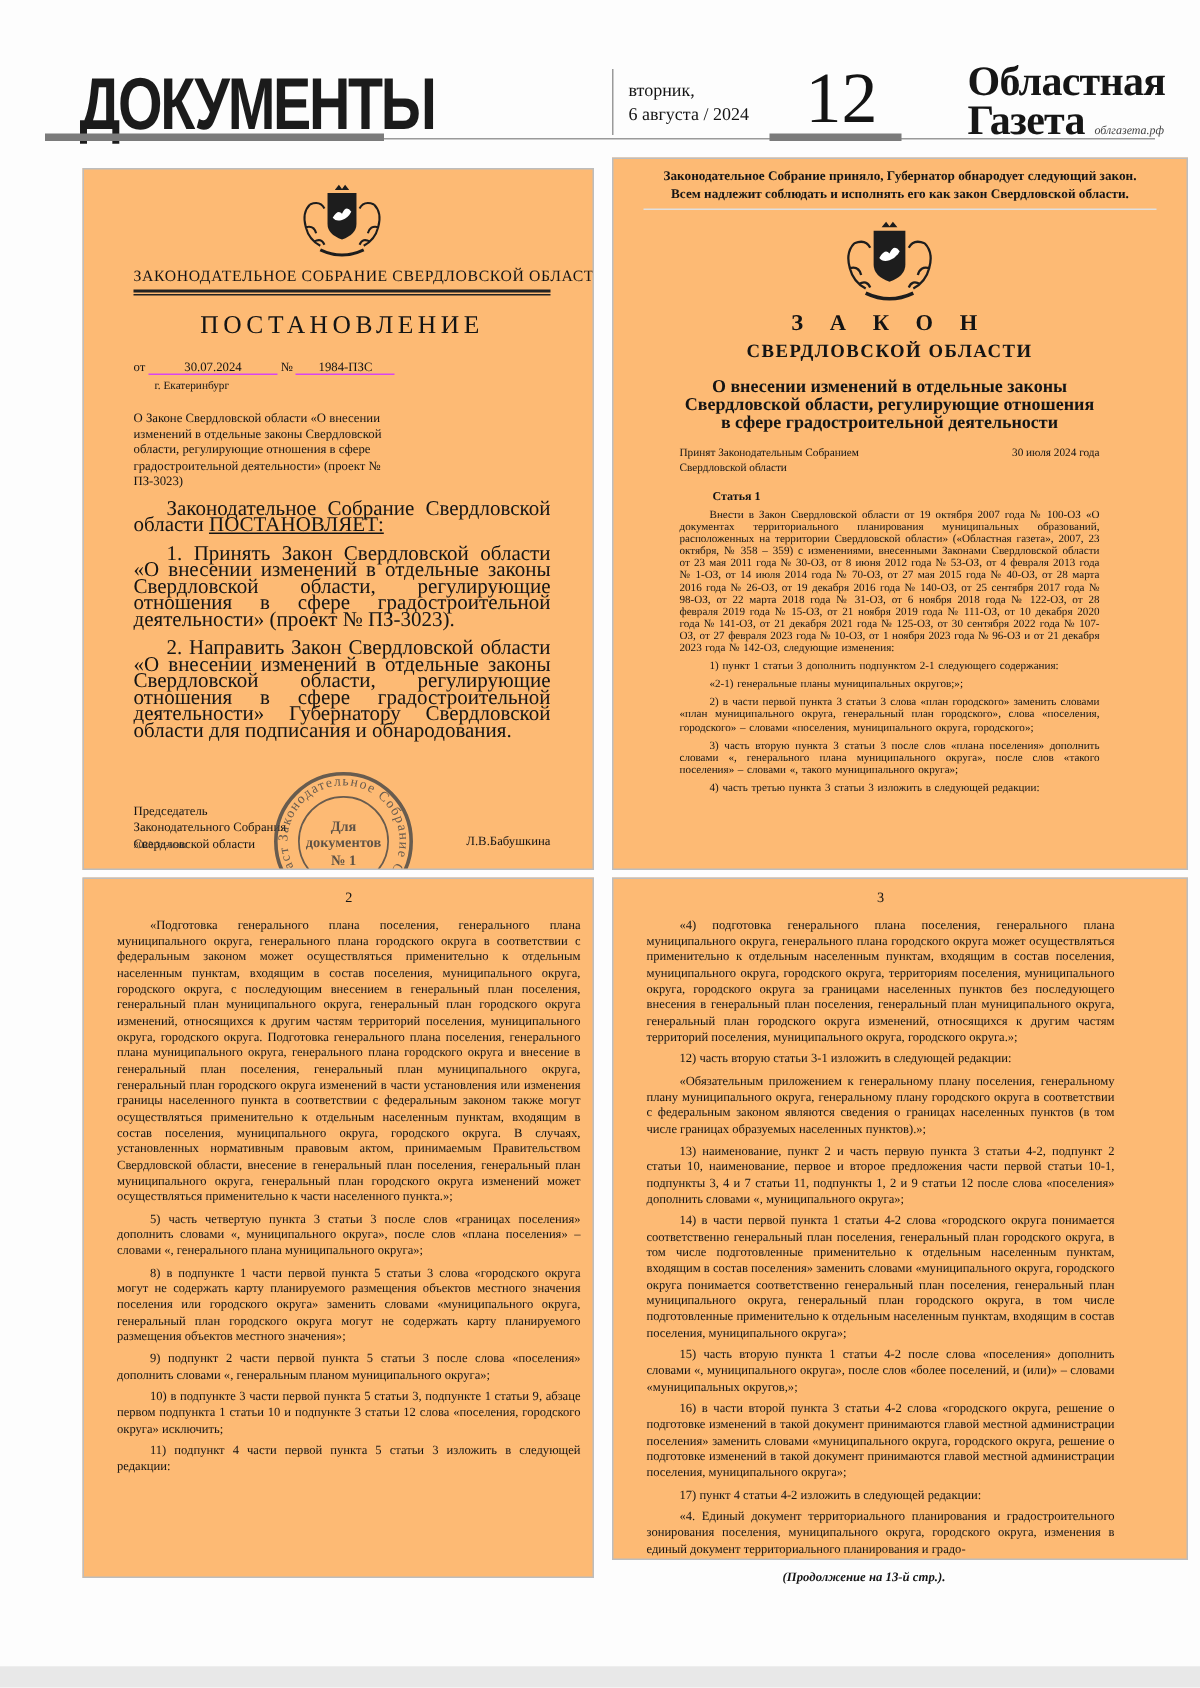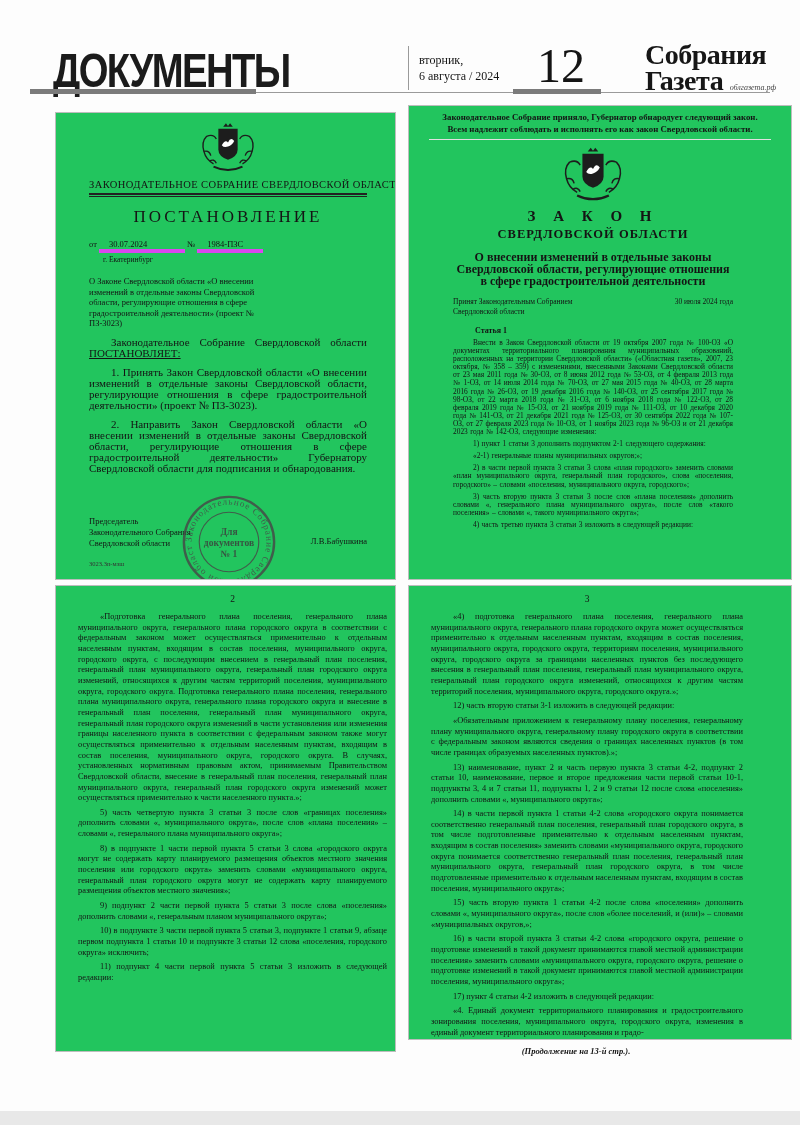--- a/index.html
+++ b/index.html
@@ -15,36 +15,36 @@
   .hdr-bar-l  { position:absolute; left:30px;  top:89px; width:226px; height:5px; background:#7b7b7b; }
   .hdr-bar-r  { position:absolute; left:513px; top:89px; width:88px;  height:5px; background:#7b7b7b; }
   .hdr-div    { position:absolute; left:408px; top:46px; height:44px; border-left:1px solid #9a9a9a; }
   .hdr-date   { position:absolute; left:419px; top:52px; font-size:12px; font-weight:400; line-height:16px; }
   .hdr-num    { position:absolute; left:520px; top:38px; width:82px; text-align:center; font-size:48px; font-weight:400; }
   .hdr-logo   { position:absolute; left:645px; top:42px; font-size:28px; font-weight:700;
                 line-height:26px; letter-spacing:-.5px; color:#161616; }
   .hdr-site   { font-size:8px; font-weight:400; font-style:italic; letter-spacing:0; color:#444; }
 
   
-  .box { position:absolute; background:#22c55e; border:1px solid #bdbdbd; overflow:hidden; }
+  .box { position:absolute; background:#fdba74; border:1px solid #bdbdbd; overflow:hidden; }
   #res-box { left:55px;  top:112px; width:341px; height:468px; padding:8px 28px 0 33px; }
   #law-box { left:408px; top:105px; width:384px; height:475px; padding:0 58px 0 44px; }
   #p2-box  { left:55px;  top:585px; width:341px; height:467px; padding:6px 8px 0 22px; }
   #p3-box  { left:408px; top:585px; width:384px; height:455px; padding:6px 48px 0 22px; }
   .arms { display:block; margin:0 auto; }
 
   
   .res-org  { margin-top:4px; text-align:center; font-size:10.5px; letter-spacing:.4px; white-space:nowrap; }
   .dbl-rule { height:4px; border-top:2px solid #222; border-bottom:1px solid #222; margin:3px 0 10px; }
   .res-type { text-align:center; font-size:17px; letter-spacing:3px; margin-bottom:12px; }
   .res-meta { font-size:8.5px; }
-  .u-fill   { display:inline-block; border-bottom:4px solid #d946ef; padding:0 10px; }
+  .u-fill   { display:inline-block; border-bottom:1px solid #d946ef; text-align:center; padding:0 10px; }
   .res-city { font-size:7.5px; margin:2px 0 0 14px; }
   .res-subj { width:195px; font-size:8.5px; line-height:10.5px; margin-top:12px; }
-  .res-p    { font-size:11px; line-height:11px; text-align:justify; text-indent:22px; margin-top:8px; }
+  .res-p    { font-size:14px; line-height:11px; text-align:justify; text-indent:22px; margin-top:8px; }
   .u-word   { text-decoration:underline; }
   .sig-row  { position:relative; margin-top:24px; height:92px; }
   .sig-pos  { position:absolute; left:0; top:18px; font-size:8.5px; line-height:11px; }
   .sig-name { position:absolute; right:0; top:38px; font-size:8.5px; }
   .stamp    { position:absolute; left:92px; top:-4px; width:96px; height:96px; opacity:.82; }
   .res-foot { position:absolute; left:33px; bottom:12px; font-size:6.5px; color:#333; }
 
   
   .law-notice { margin:6px -38px 0 -24px; padding-bottom:4px; border-bottom:1px solid #e0e0e0;
                 text-align:center; font-size:8.8px; font-weight:700; line-height:11.5px; }
@@ -70,21 +70,21 @@
 
   <div>
     <div class="hdr-title">ДОКУМЕНТЫ</div>
     <div class="hdr-div"></div>
     <div class="hdr-date">
       <div>вторник,</div>
       <div>6 августа / 2024</div>
     </div>
     <div class="hdr-num">12</div>
     <div class="hdr-logo">
-      <div>Собрания</div>
+      <div>Областная</div>
       <div><span>Газета</span>
         <span class="hdr-site">облгазета.рф</span></div>
     </div>
     <div class="hdr-rule"></div>
     <div class="hdr-bar-l"></div>
     <div class="hdr-bar-r"></div>
   </div>
 
   <div class="box" id="res-box">
     <svg class="arms" width="62" height="54" viewBox="0 0 90 74">

